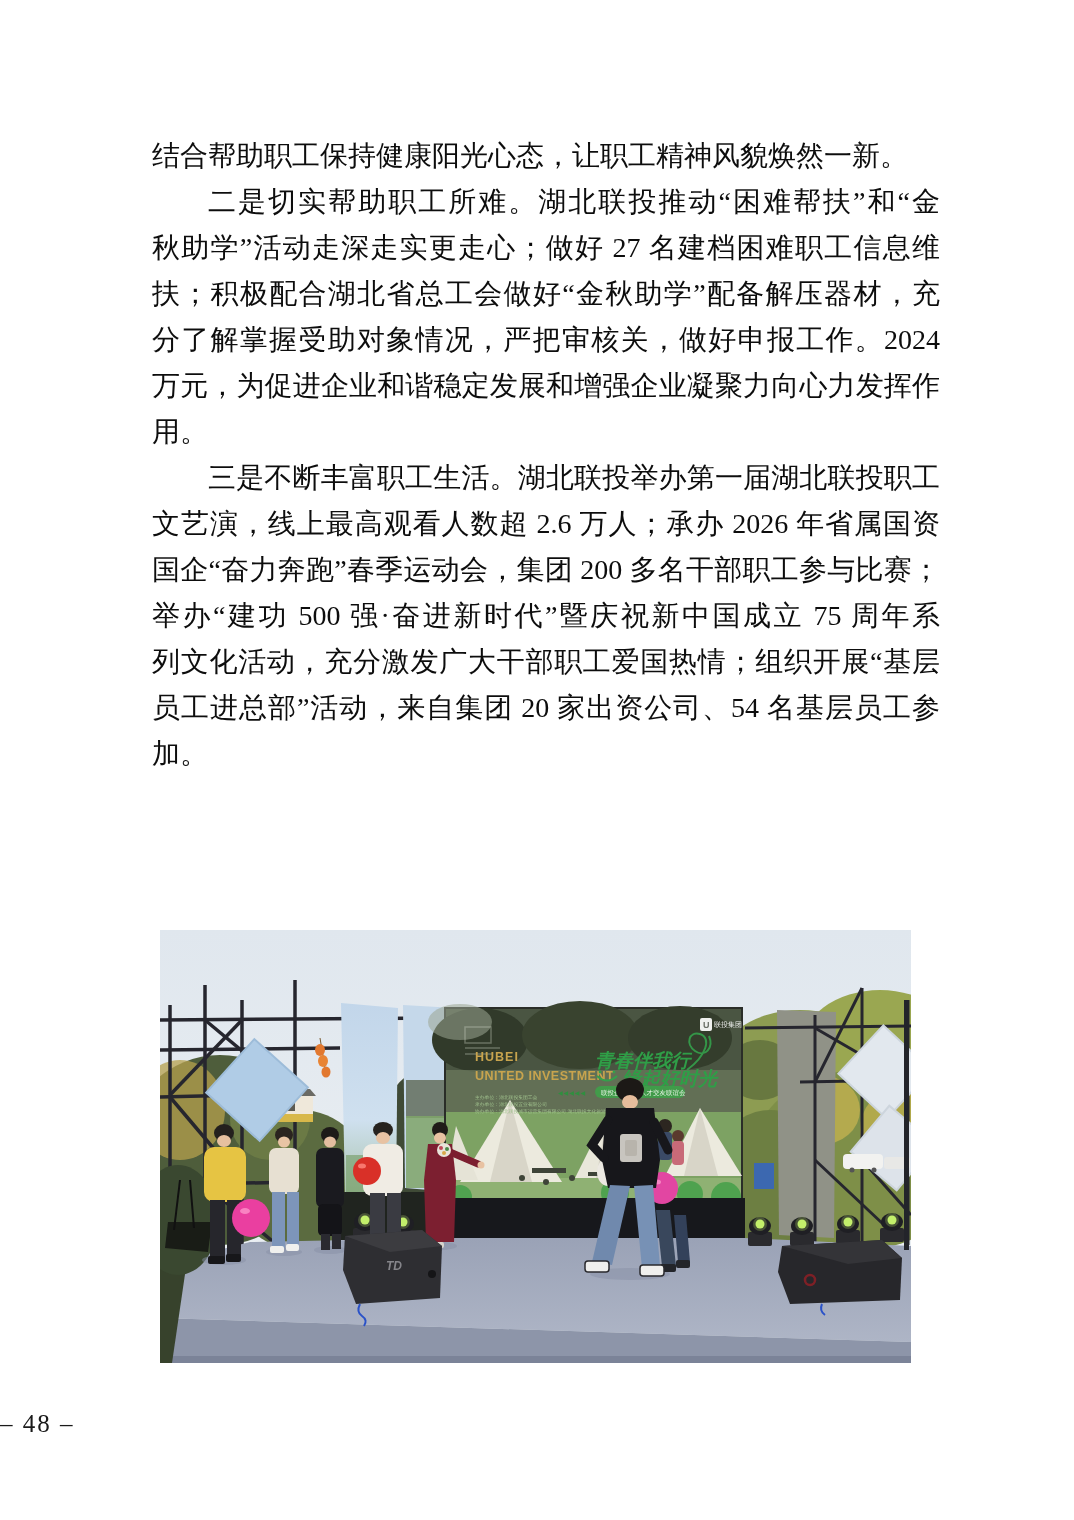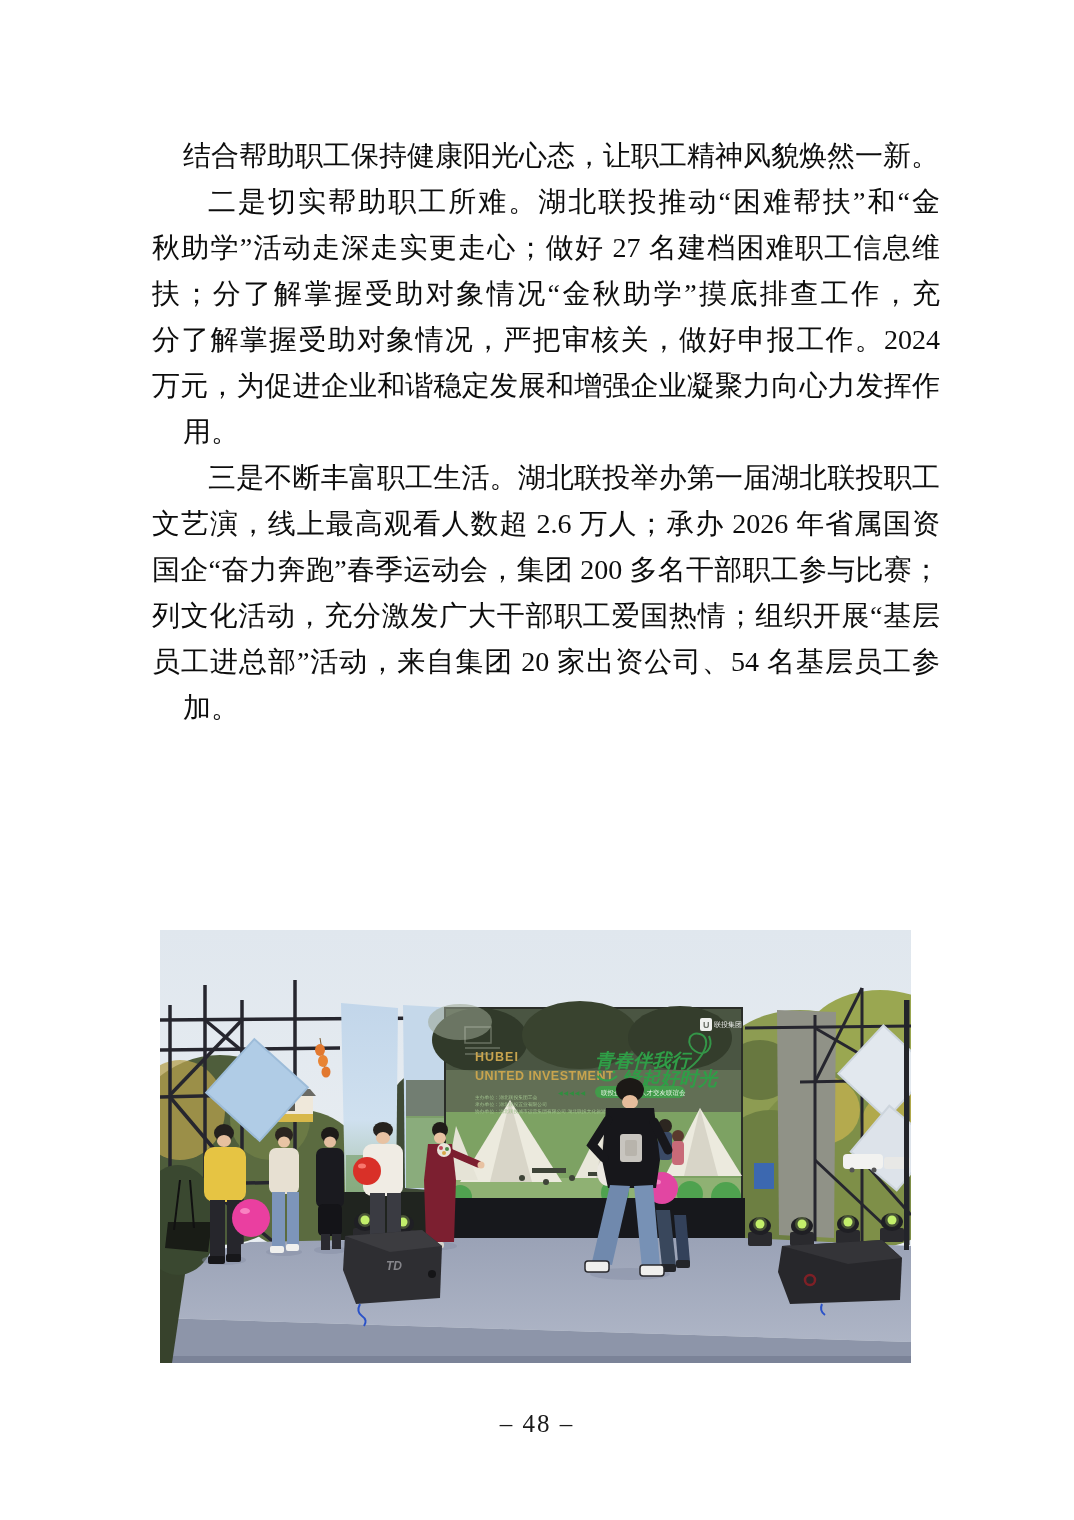--- a/index.html
+++ b/index.html
@@ -7,48 +7,49 @@
     width:1074px;height:1520px;position:relative;background:#ffffff;
     font-family:"Liberation Serif","DejaVu Serif",serif;color:#111;
     overflow:hidden;
   }
   .text-block{position:absolute;left:152px;top:133px;width:788px;}
   .line{
     height:46px;line-height:46px;font-size:28px;color:#0d0d0d;
     text-align:justify;text-align-last:justify;
     overflow:hidden;white-space:nowrap;
   }
-  .line.last{text-align-last:left;margin-left:31px;}
+  .line.last{text-align-last:left;}
   .line.indent{text-indent:56px;}
   .photo-wrap{
     position:absolute;left:160px;top:930px;width:751px;height:433px;
     overflow:hidden;background:#e3e9ef;
   }
   .photo-wrap svg{display:block;}
   .page-number{
     position:absolute;top:1410px;left:0;width:100%;
-    text-align:center;font-size:25px;color:#1a1a1a;letter-spacing:2px;
+    font-size:25px;color:#1a1a1a;letter-spacing:2px;
   }
   svg text{font-family:"Liberation Sans","DejaVu Sans",sans-serif;}
   .blurry{filter:blur(0.7px);}
 </style>
 </head>
 <body>
 
 <div class="text-block">
     <div class="line last">结合帮助职工保持健康阳光心态，让职工精神风貌焕然一新。</div>
     <div class="line indent">二是切实帮助职工所难。湖北联投推动“困难帮扶”和“金</div>
     <div class="line">秋助学”活动走深走实更走心；做好 27 名建档困难职工信息维</div>
-    <div class="line">扶；分了解掌握受助对象情况“金秋助学”摸底排查工作，充</div>
+    <div class="line">扶；积极配合湖北省总工会做好“金秋助学”配备解压器材，充</div>
     <div class="line">分了解掌握受助对象情况，严把审核关，做好申报工作。2024</div>
     <div class="line">万元，为促进企业和谐稳定发展和增强企业凝聚力向心力发挥作</div>
     <div class="line last">用。</div>
     <div class="line indent">三是不断丰富职工生活。湖北联投举办第一届湖北联投职工</div>
     <div class="line">文艺演，线上最高观看人数超 2.6 万人；承办 2026 年省属国资</div>
     <div class="line">国企“奋力奔跑”春季运动会，集团 200 多名干部职工参与比赛；</div>
+    <div class="line">举办“建功 500 强·奋进新时代”暨庆祝新中国成立 75 周年系</div>
     <div class="line">列文化活动，充分激发广大干部职工爱国热情；组织开展“基层</div>
     <div class="line">员工进总部”活动，来自集团 20 家出资公司、54 名基层员工参</div>
     <div class="line last">加。</div>
   </div>
 
 <div class="photo-wrap">
 <svg width="751" height="433" viewBox="0 0 751 433" xmlns="http://www.w3.org/2000/svg">
   <defs>
     <linearGradient id="sky" x1="0" y1="0" x2="0" y2="1">
       <stop offset="0" stop-color="#e0e7ee"></stop>

